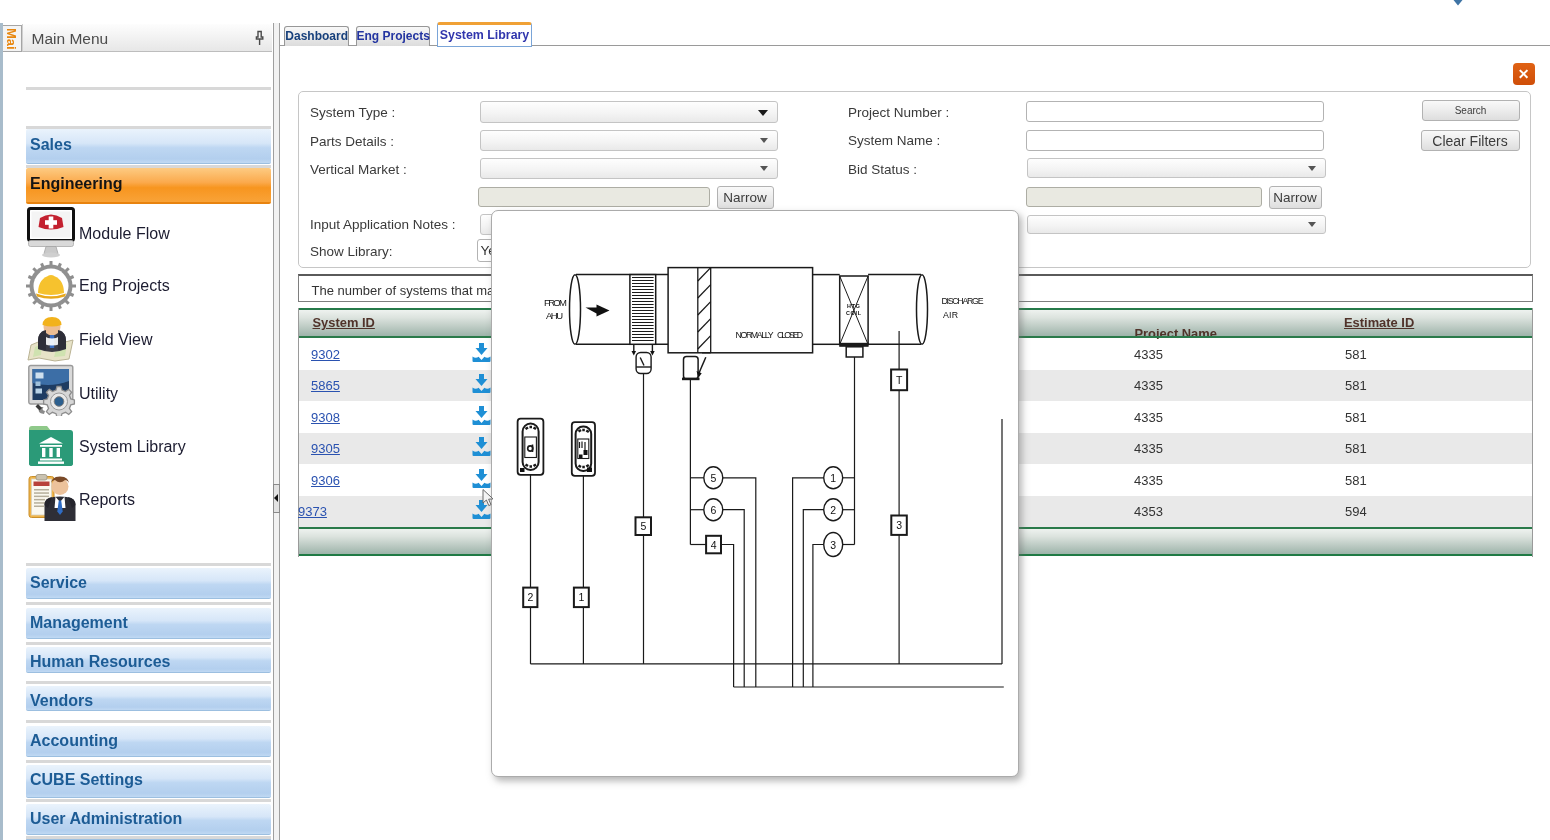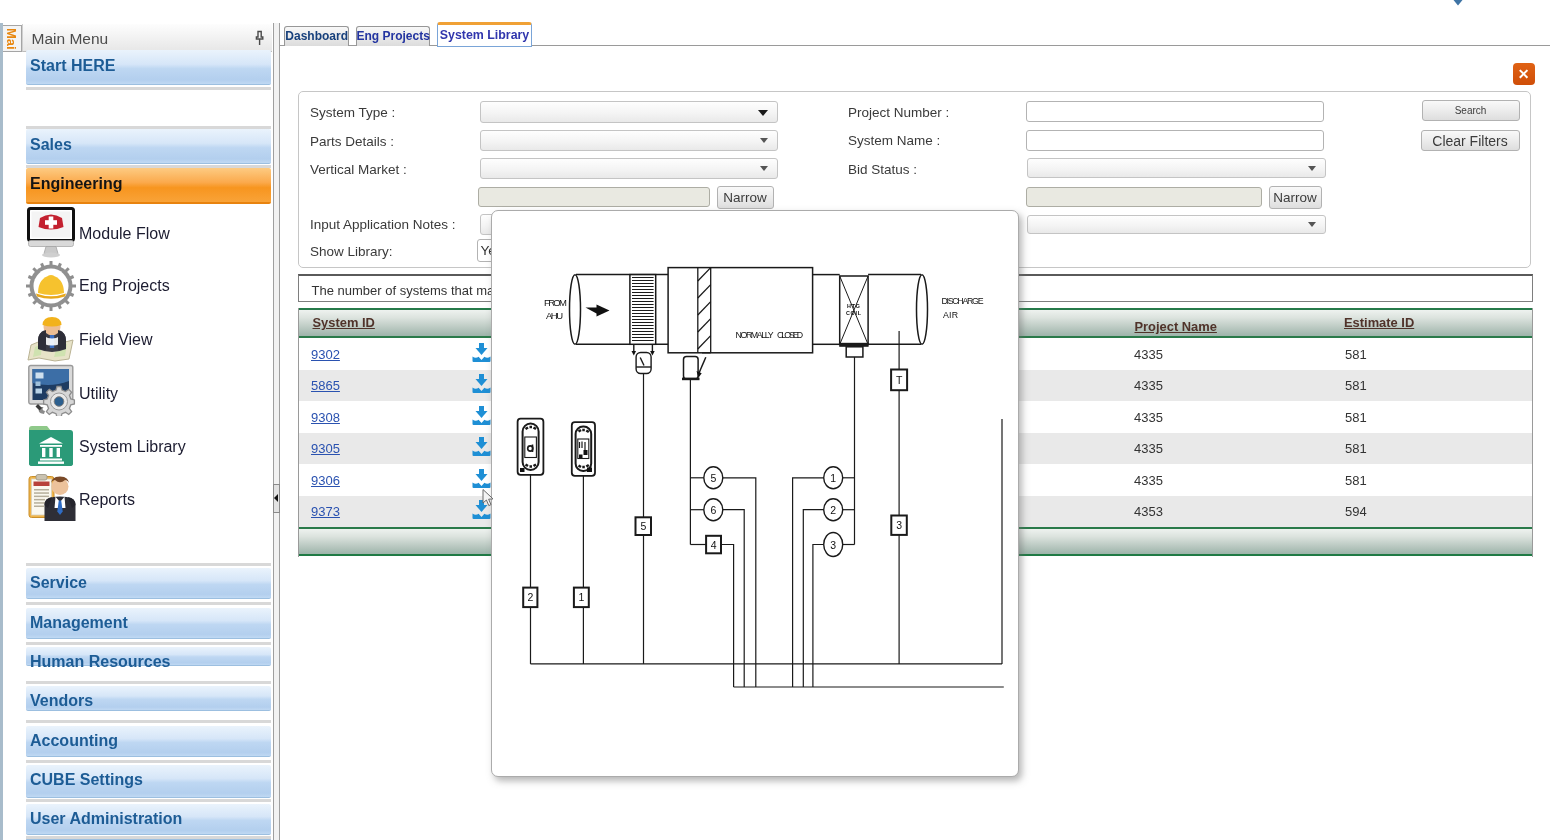--- a/index.html
+++ b/index.html
@@ -43,40 +43,39 @@
  <div style="position:absolute;left:16.5px;top:2px;transform:rotate(90deg);transform-origin:0 0;font-size:13px;font-weight:bold;color:#e8870f;white-space:nowrap">Mai</div>
 </div>
 
 <div class="abs" style="left:21.5px;top:24px;width:250.5px;height:28px;background:linear-gradient(180deg,#fdfdfd,#e7e7e7);border-bottom:1px solid #bdbdbd;border-left:1px solid #d0d0d0">
  <span style="position:absolute;left:9px;top:6px;font-size:15.5px;color:#4c4c4c">Main Menu</span>
  <svg style="position:absolute;right:6px;top:6px" width="13" height="17" viewBox="0 0 13 17">
         <path d="M5 1.5 h3.2 v5.5 h1.6 v2 h-6.4 v-2 h1.6 z M6.6 9 v6" fill="none" stroke="#4a4a4a" stroke-width="1.4"></path>
       </svg>
 </div>
 
-<div class="abs acc" style="top:50px;height:35px">Start HERE</div>
 <div class="abs sep" style="top:86.5px"></div>
 <div class="abs sep" style="top:125.8px"></div>
 <div class="abs acc" style="top:128.6px;height:35px">Sales</div>
 <div class="abs sep" style="top:165.1px"></div>
 <div class="abs acc accO" style="top:167.9px;height:36px">Engineering</div>
 
 <div class="abs subt" style="left:79px;top:225px">Module Flow</div>
 <div class="abs subt" style="left:79px;top:277px">Eng Projects</div>
 <div class="abs subt" style="left:79px;top:331px">Field View</div>
 <div class="abs subt" style="left:79px;top:385px">Utility</div>
 <div class="abs subt" style="left:79px;top:438px">System Library</div>
 <div class="abs subt" style="left:79px;top:491px">Reports</div>
 
 <div class="abs sep" style="top:563px"></div>
 <div class="abs acc" style="top:568.4px;height:31px;line-height:30px">Service</div>
 <div class="abs sep" style="top:602.4px"></div>
 <div class="abs acc" style="top:607.7px;height:31px;line-height:30px">Management</div>
 <div class="abs sep" style="top:641.7px"></div>
-<div class="abs acc" style="top:647px;height:19px;line-height:30px">Human Resources</div>
+<div class="abs acc" style="top:647px;height:26px;line-height:30px">Human Resources</div>
 <div class="abs sep" style="top:681px"></div>
 <div class="abs acc" style="top:686.4px;height:25px;line-height:30px">Vendors</div>
 <div class="abs sep" style="top:720.4px"></div>
 <div class="abs acc" style="top:725.7px;height:31px;line-height:30px">Accounting</div>
 <div class="abs sep" style="top:759.7px"></div>
 <div class="abs acc" style="top:765px;height:33px;line-height:30px">CUBE Settings</div>
 <div class="abs sep" style="top:799px"></div>
 <div class="abs acc" style="top:804.4px;height:31px;line-height:30px">User Administration</div>
 <div class="abs sep" style="top:835.5px"></div>
 <div class="abs acc" style="top:838.5px;height:1.5px"></div>
@@ -118,41 +117,41 @@
 <div class="abs btn" style="left:1420.5px;top:129.5px;width:99px;height:21.5px;line-height:20px;font-size:14px">Clear Filters</div>
 
 <div class="abs" style="left:297.5px;top:273.5px;width:1235.5px;height:28.5px;border:1px solid #7e7e7e;border-top:2px solid #5a5a5a;background:#fff">
  <span style="position:absolute;left:13px;top:7.5px;font-size:13px;color:#333">The number of systems that match your criteria : 6</span>
 </div>
 
 <div class="abs" style="left:297.5px;top:307.5px;width:1235.5px;height:249px;border-left:1px solid #9a9a9a;border-right:1px solid #9a9a9a">
  <div style="position:absolute;left:0;top:0;width:100%;height:2.5px;background:#267a4a"></div>
  <div class="grn" style="position:absolute;left:0;top:2.5px;width:100%;height:26px">
   <span class="hdr" style="position:absolute;left:14px;top:5px">System ID</span>
-  <span class="hdr" style="position:absolute;left:836px;top:9px">Project Name</span>
+  <span class="hdr" style="position:absolute;left:836px;top:16px">Project Name</span>
   <span class="hdr" style="position:absolute;left:1045.5px;top:5px">Estimate ID</span>
  </div>
  <div style="position:absolute;left:0;top:28.5px;width:100%;height:2px;background:#2a7a4a"></div>
  <div style="position:absolute;left:0;top:31px;width:100%;height:31.4px;background:#fff"></div>
  <div style="position:absolute;left:0;top:62.4px;width:100%;height:31.4px;background:#e9e9e9"></div>
  <div style="position:absolute;left:0;top:93.8px;width:100%;height:31.4px;background:#fff"></div>
  <div style="position:absolute;left:0;top:125.2px;width:100%;height:31.4px;background:#e9e9e9"></div>
  <div style="position:absolute;left:0;top:156.6px;width:100%;height:31.4px;background:#fff"></div>
  <div style="position:absolute;left:0;top:188px;width:100%;height:31.4px;background:#e9e9e9"></div>
  <div style="position:absolute;left:0;top:219.4px;width:100%;height:2px;background:#2a7a4a"></div>
  <div class="grn" style="position:absolute;left:0;top:221.4px;width:100%;height:25px"></div>
  <div style="position:absolute;left:0;top:246.4px;width:100%;height:2.6px;background:#1f7a45"></div>
 </div>
 
 <span class="abs link" style="left:311px;top:347px">9302</span>
 <span class="abs link" style="left:311px;top:378.4px">5865</span>
 <span class="abs link" style="left:311px;top:409.8px">9308</span>
 <span class="abs link" style="left:311px;top:441.2px">9305</span>
 <span class="abs link" style="left:311px;top:472.6px">9306</span>
-<span class="abs link" style="left:311px;top:504px">9373</span>
+<span class="abs link" style="left:298px;top:504px">9373</span>
 <span class="abs cell" style="left:1134px;top:347px">4335</span>
 <span class="abs cell" style="left:1134px;top:378.4px">4335</span>
 <span class="abs cell" style="left:1134px;top:409.8px">4335</span>
 <span class="abs cell" style="left:1134px;top:441.2px">4335</span>
 <span class="abs cell" style="left:1134px;top:472.6px">4335</span>
 <span class="abs cell" style="left:1134px;top:504px">4353</span>
 <span class="abs cell" style="left:1345px;top:347px">581</span>
 <span class="abs cell" style="left:1345px;top:378.4px">581</span>
 <span class="abs cell" style="left:1345px;top:409.8px">581</span>
 <span class="abs cell" style="left:1345px;top:441.2px">581</span>

